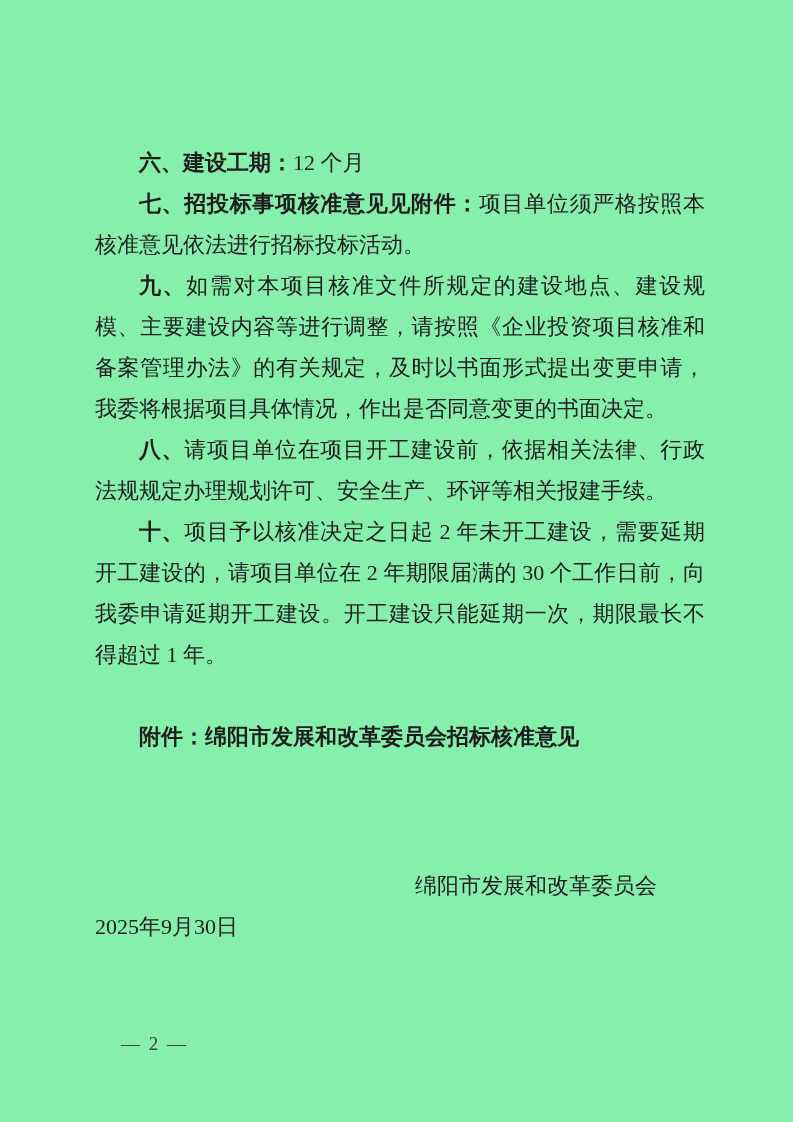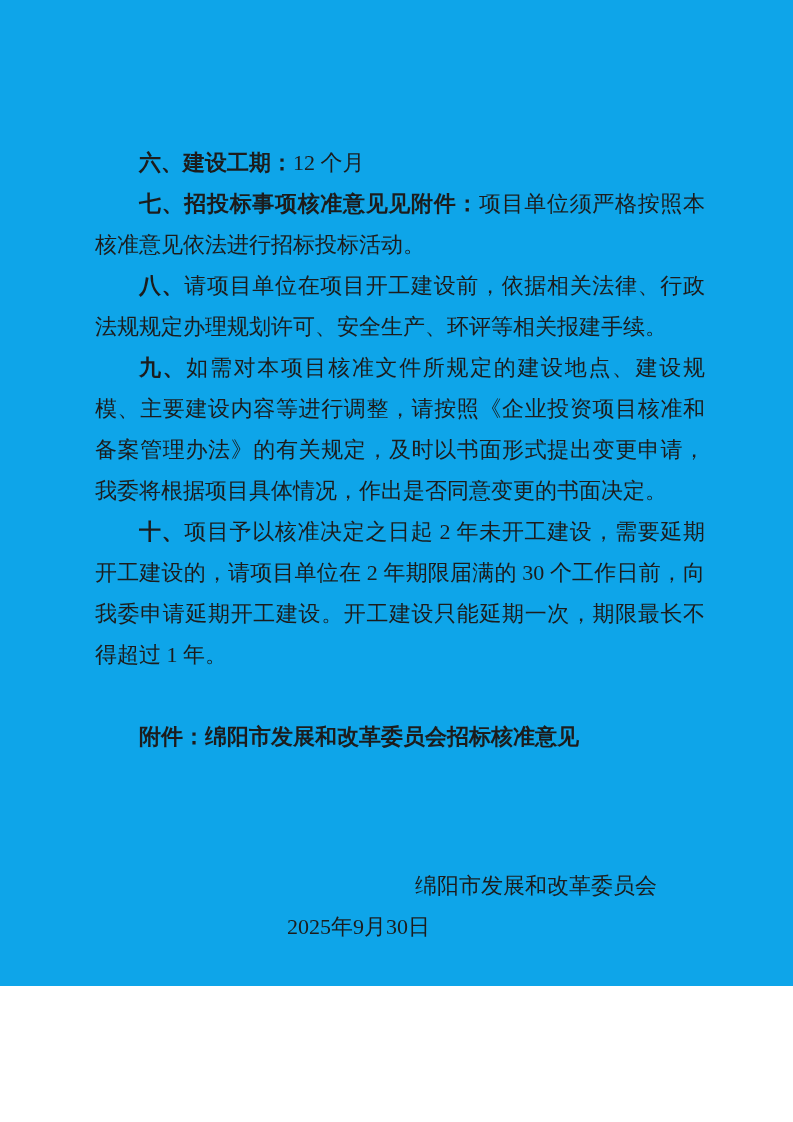--- a/index.html
+++ b/index.html
@@ -3,22 +3,22 @@
 <meta charset="utf-8">
 <style>
   html, body {
     margin: 0;
     padding: 0;
     background: #ffffff;
   }
   .page {
     position: relative;
     width: 793px;
-    height: 986px;
-    background: #0ea5e9;
+    height: 1122px;
+    background: #86efac;
     box-sizing: border-box;
     padding: 142px 88px 12px 95px;
     font-family: "Liberation Serif", "DejaVu Serif", serif;
     font-size: 22px;
     line-height: 41px;
     color: #1c1c1c;
     overflow: hidden;
   }
   .para {
     margin: 0;
@@ -36,21 +36,21 @@
     font-weight: bold;
   }
   .signature-block {
     margin-top: 108px;
   }
   .signer {
     text-align: right;
     padding-right: 48px;
   }
   .sign-date {
-    text-align: center;
+    text-align: left;
     padding-right: 83px;
   }
   .page-footer {
     position: absolute;
     left: 121px;
     top: 1033px;
     font-size: 19px;
     line-height: 22px;
     color: #3d3d3d;
     letter-spacing: 2px;
@@ -58,23 +58,23 @@
 </style>
 </head>
 <body>
 
 <div class="page">
 
   <p class="para"><span class="seg-bold">六、建设工期：</span><span>12 个月</span></p>
 
   <p class="para"><span class="seg-bold">七、招投标事项核准意见见附件：</span><span>项目单位须严格按照本核准意见依法进行招标投标活动。</span></p>
 
+  <p class="para"><span class="seg-bold">九、</span><span>如需对本项目核准文件所规定的建设地点、建设规模、主要建设内容等进行调整，请按照《企业投资项目核准和备案管理办法》的有关规定，及时以书面形式提出变更申请，我委将根据项目具体情况，作出是否同意变更的书面决定。</span></p>
+
   <p class="para"><span class="seg-bold">八、</span><span>请项目单位在项目开工建设前，依据相关法律、行政法规规定办理规划许可、安全生产、环评等相关报建手续。</span></p>
-
-  <p class="para"><span class="seg-bold">九、</span><span>如需对本项目核准文件所规定的建设地点、建设规模、主要建设内容等进行调整，请按照《企业投资项目核准和备案管理办法》的有关规定，及时以书面形式提出变更申请，我委将根据项目具体情况，作出是否同意变更的书面决定。</span></p>
 
   <p class="para"><span class="seg-bold">十、</span><span>项目予以核准决定之日起 2 年未开工建设，需要延期开工建设的，请项目单位在 2 年期限届满的 30 个工作日前，向我委申请延期开工建设。开工建设只能延期一次，期限最长不得超过 1 年。</span></p>
 
   <p class="attachment">附件：绵阳市发展和改革委员会招标核准意见</p>
 
   <div class="signature-block">
     <div class="signer">绵阳市发展和改革委员会</div>
     <div class="sign-date">2025年9月30日</div>
   </div>
 

